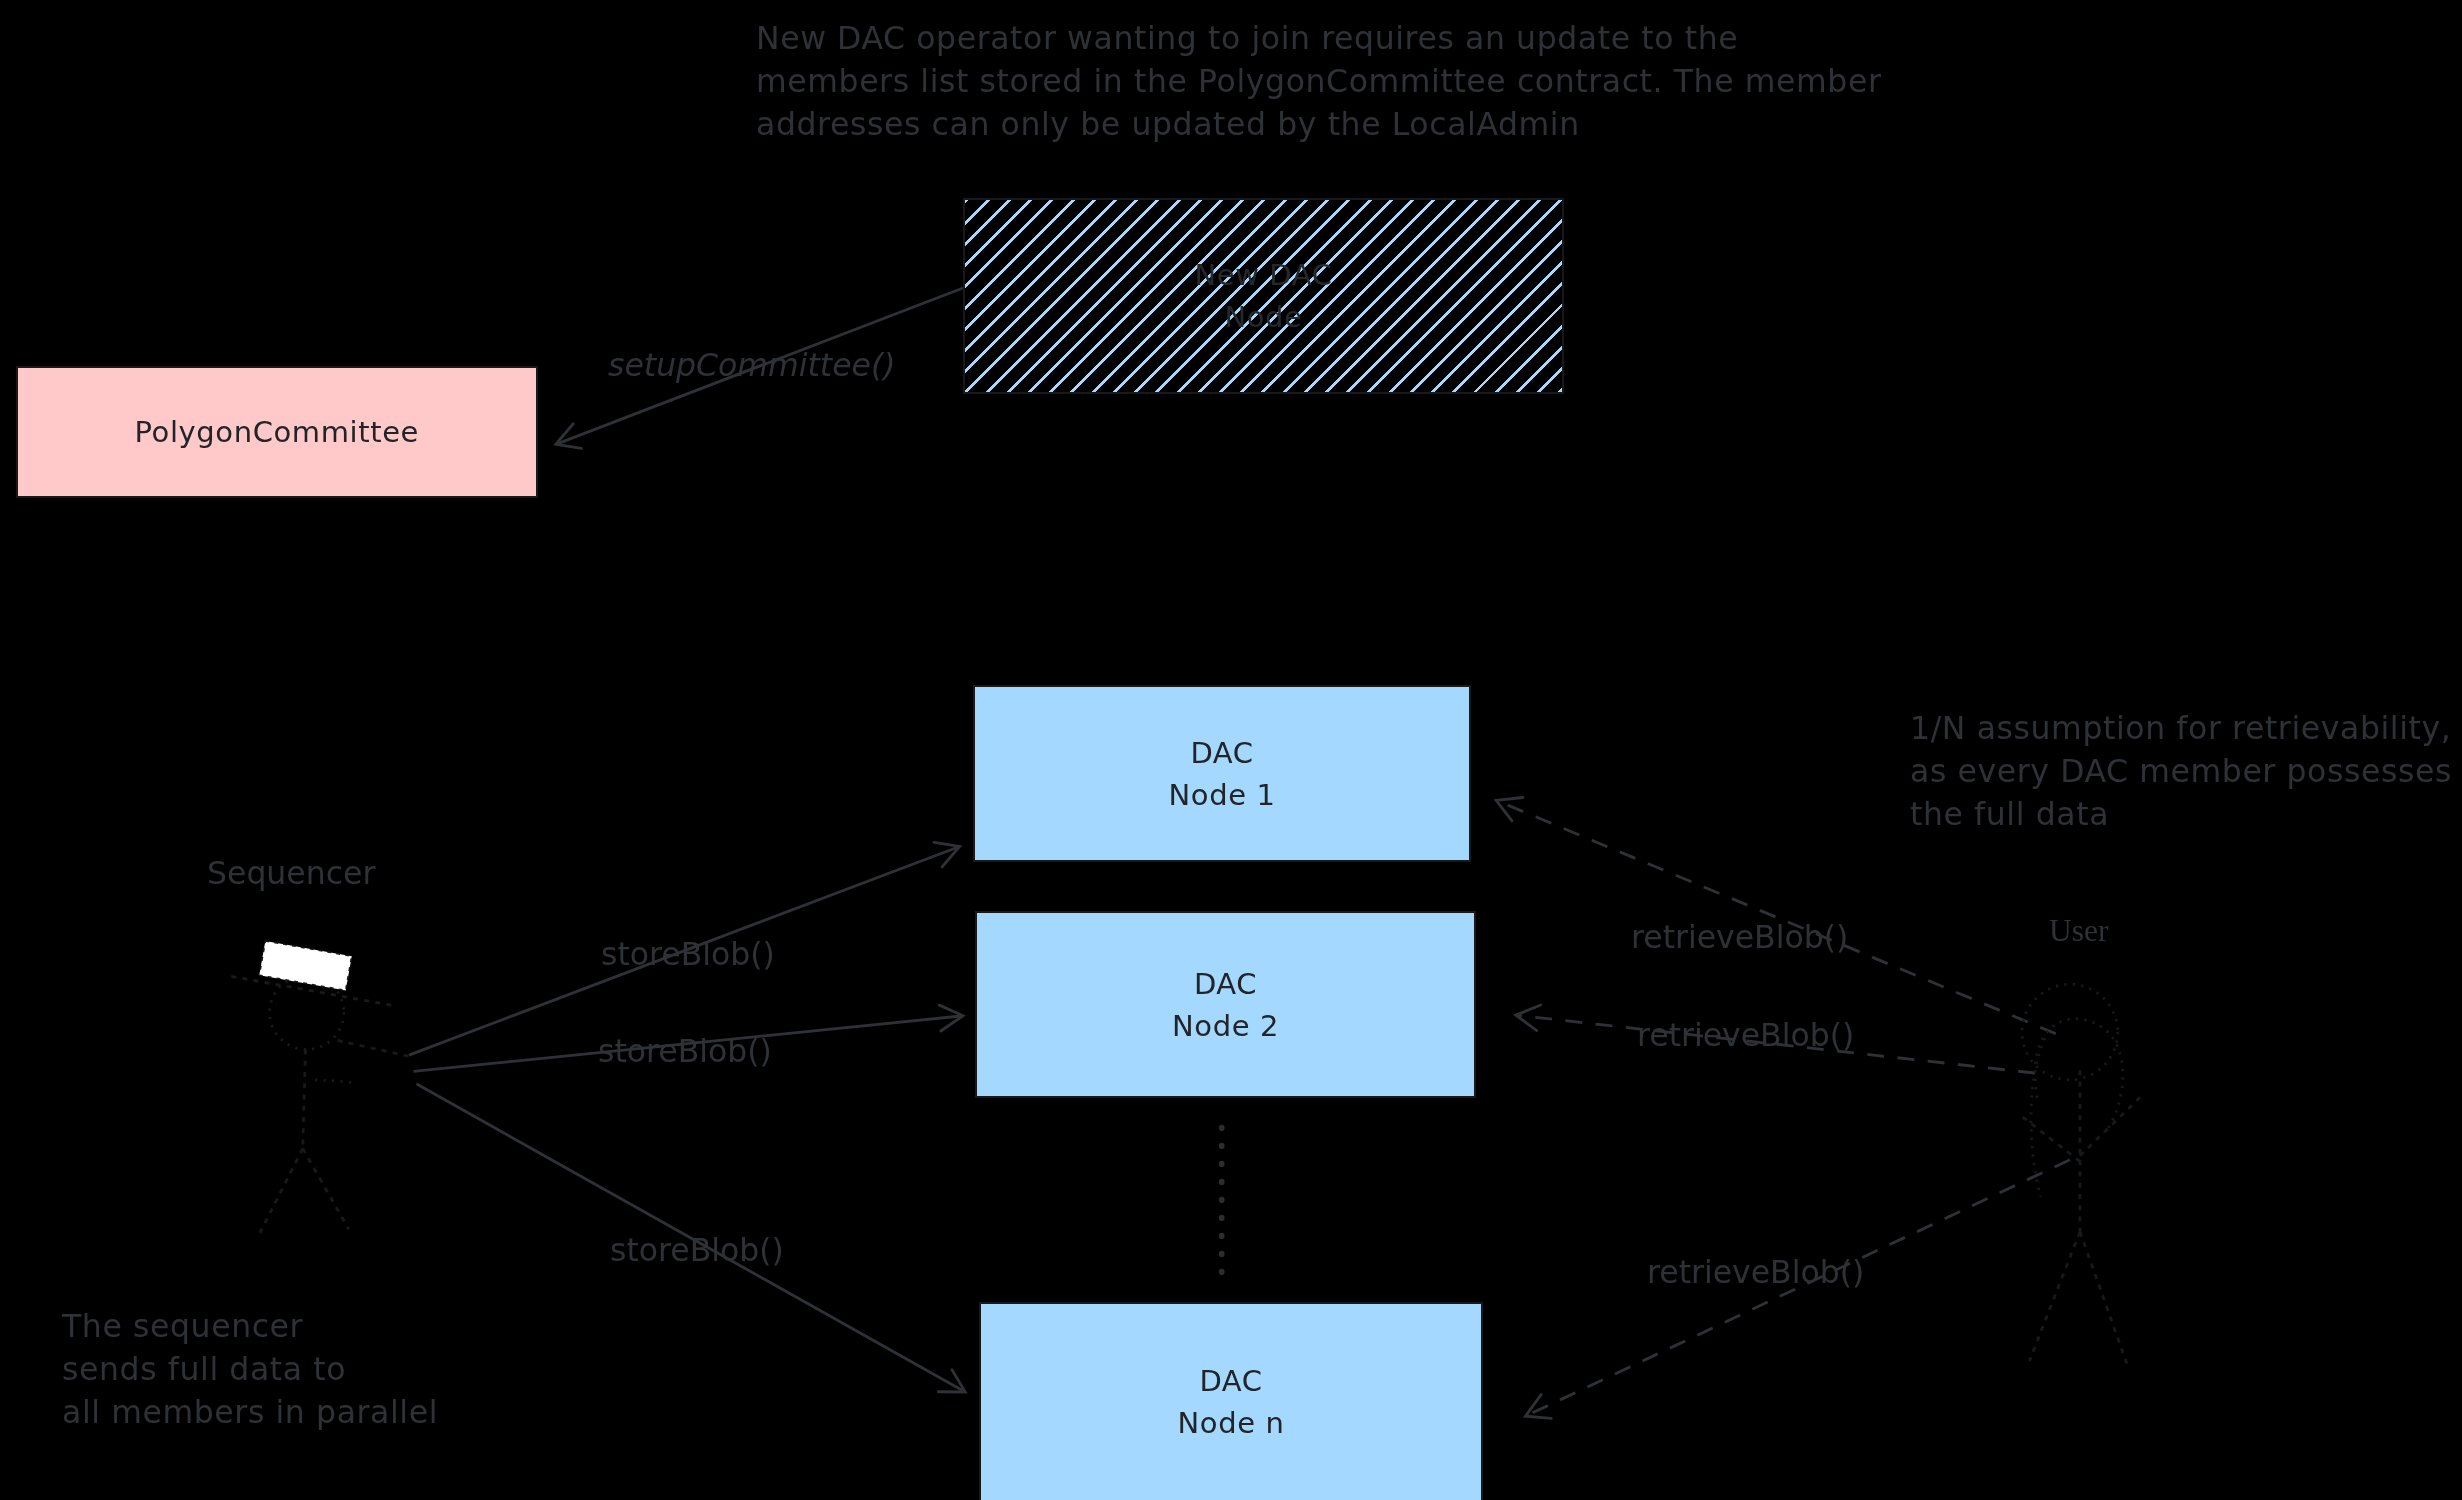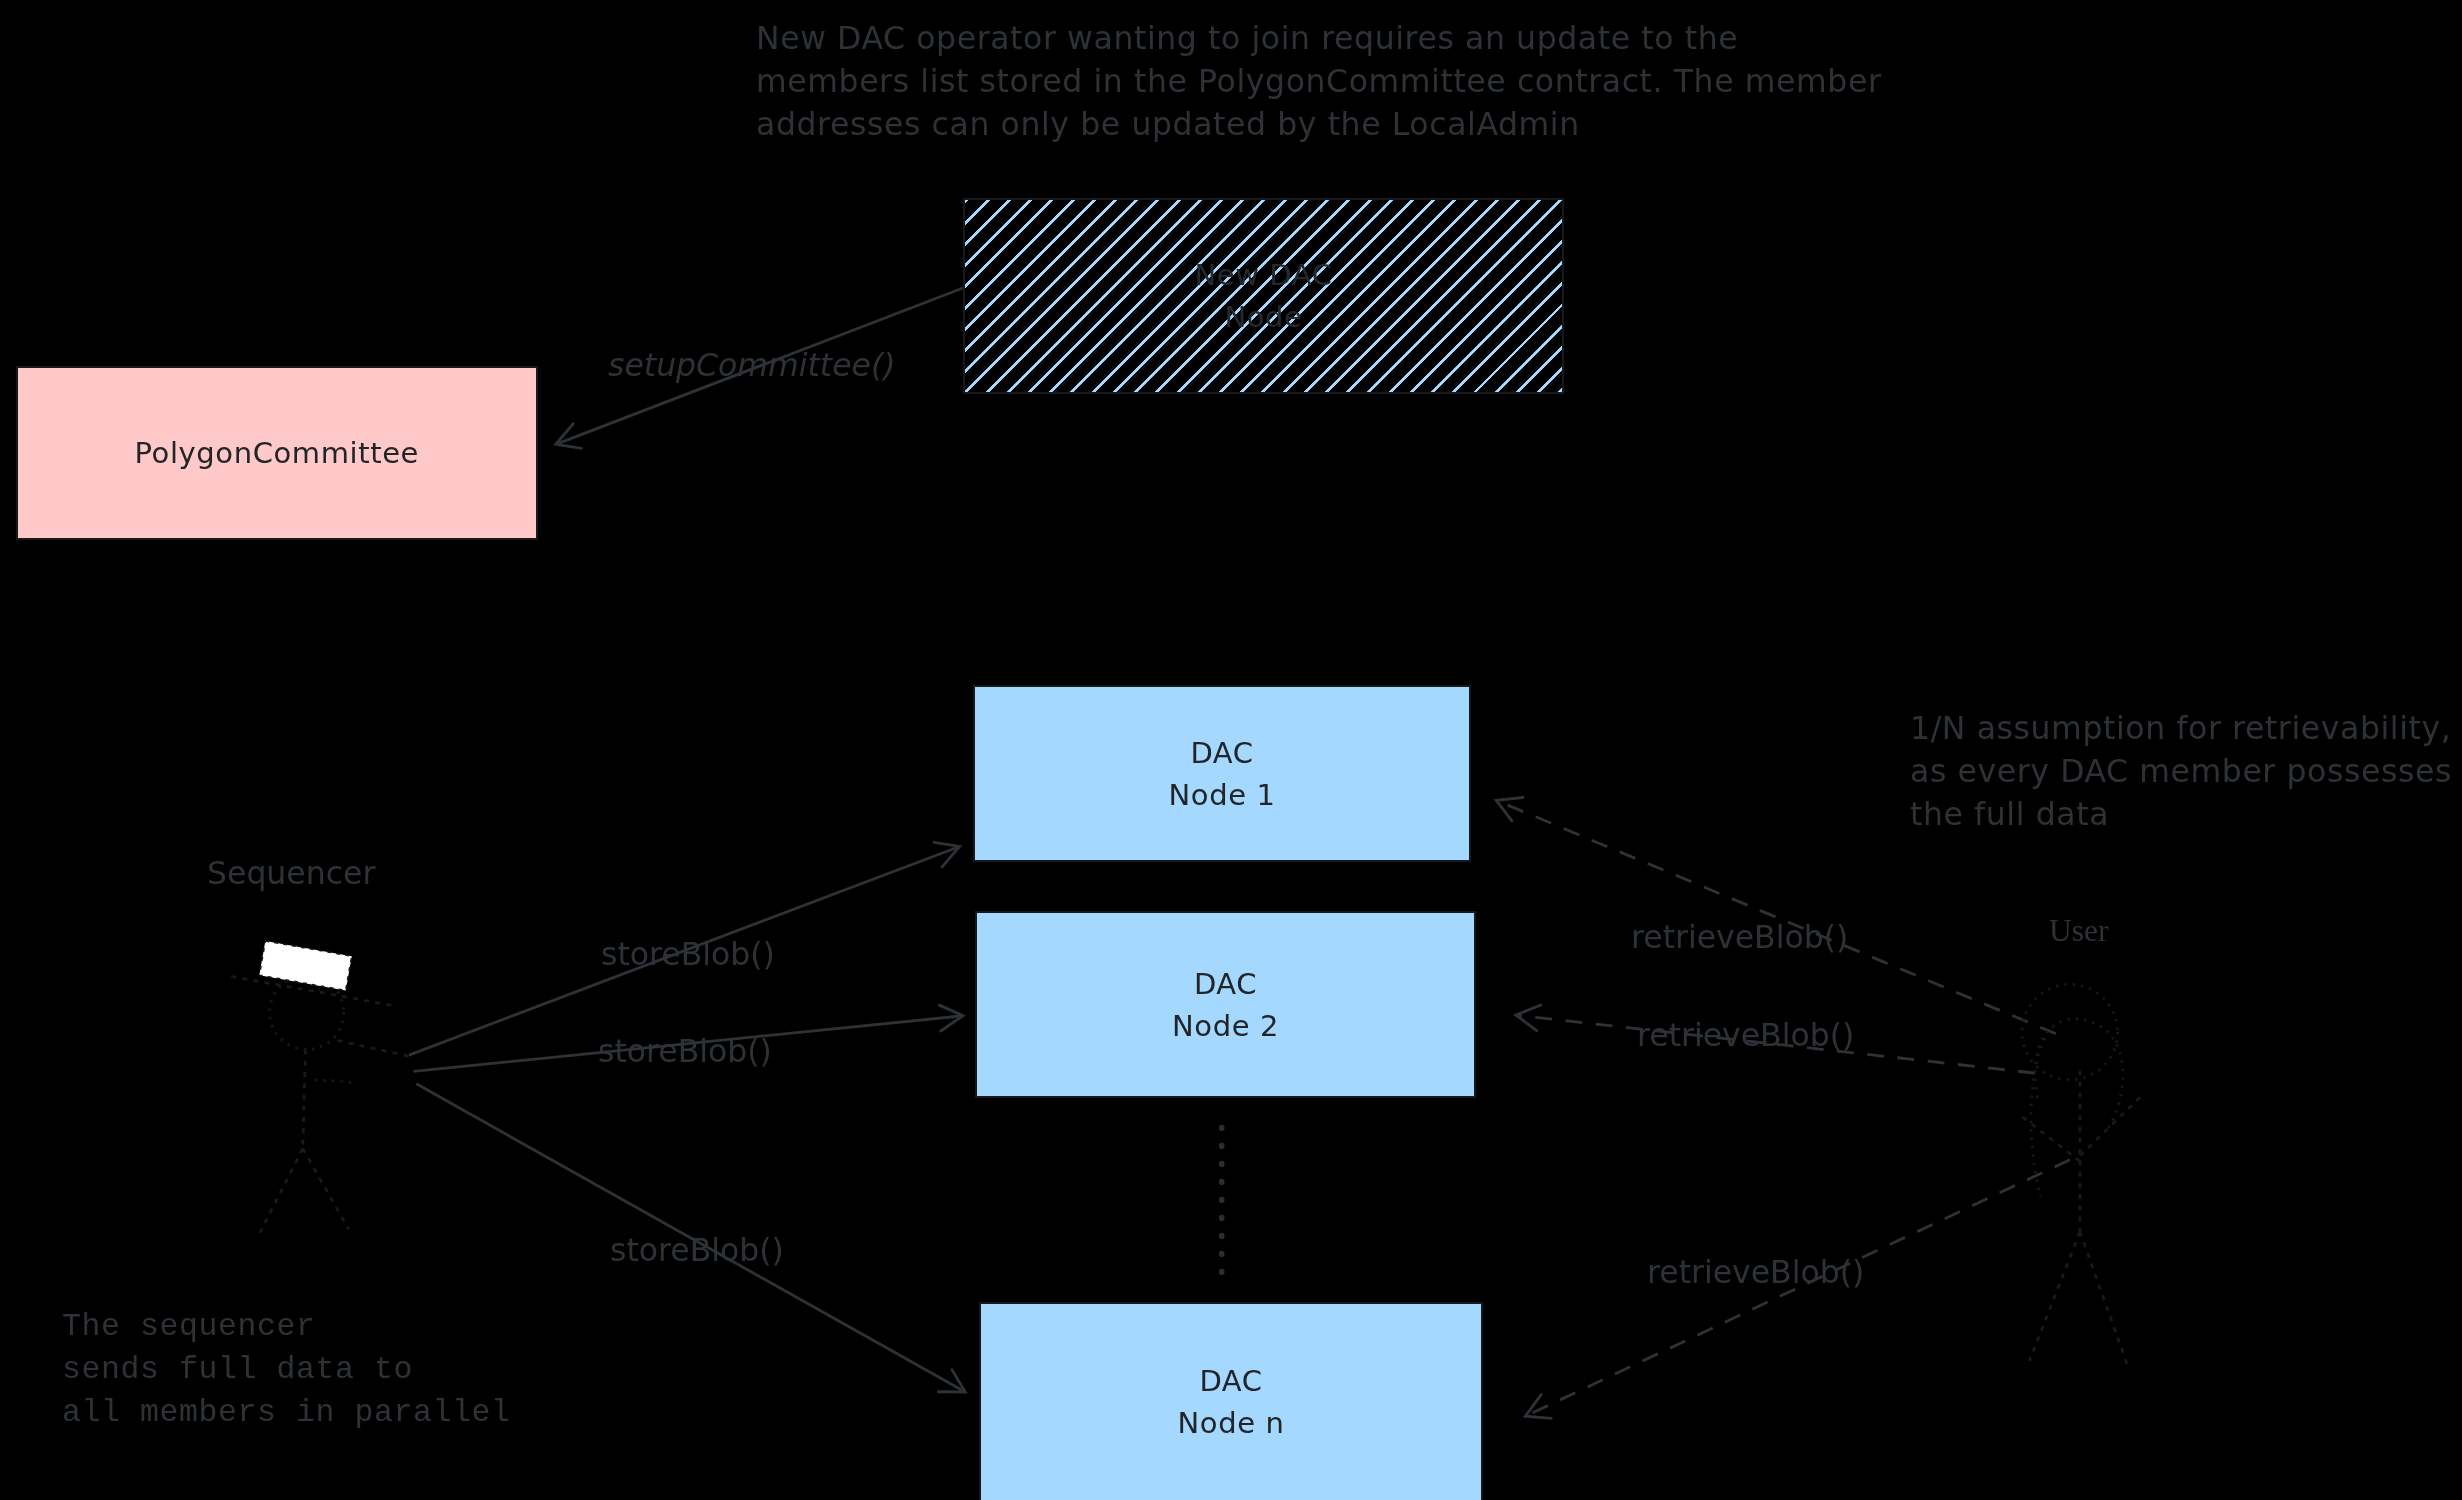--- a/index.html
+++ b/index.html
@@ -17,39 +17,39 @@
     box-sizing:border-box;
     display:flex;align-items:center;justify-content:center;
   }
   .box-label{
     color:#212528;
     font-size:29px;line-height:42px;
     letter-spacing:0.6px;
     text-align:center;
     white-space:pre-line;
   }
-  .box-pink{left:15.8px;top:366px;width:522px;height:174px;background:#ffc9c9;}
+  .box-pink{left:15.8px;top:366px;width:522px;height:132px;background:#ffc9c9;}
   .box-hatched{
     left:963px;top:198px;width:601px;height:196px;
     background:repeating-linear-gradient(135deg,#a5d8ff 0 2.8px,transparent 2.8px 15px);
   }
   .box-hatched .box-label{color:#26292c;}
   .box-node1{left:973px;top:685px;width:498px;height:177px;background:#a5d8ff;}
   .box-node2{left:975px;top:911px;width:501px;height:187px;background:#a5d8ff;}
   .box-noden{left:979px;top:1302px;width:504px;height:198px;background:#a5d8ff;border-bottom:none;}
   
   .note,.edge-label,.actor-label{
     position:absolute;
     color:#2e3236;
     white-space:pre-line;
   }
   .note{font-size:31.5px;line-height:43px;letter-spacing:0.6px;}
   .note-top{left:756px;top:17px;}
   .note-right{left:1910px;top:707px;}
-  .note-bl{left:62px;top:1305px;font-family:Liberation Mono, monospace;}
+  .note-bl{left:62px;top:1305px;}
   .edge-label,.actor-label{font-size:31.5px;line-height:42px;white-space:nowrap;}
   .lbl-setup{left:608px;top:344px;font-style:italic;}
   .lbl-sb1{left:601px;top:933px;}
   .lbl-sb2{left:598px;top:1030px;}
   .lbl-sb3{left:610px;top:1229px;}
   .lbl-rb1{left:1631px;top:916px;}
   .lbl-rb2{left:1637px;top:1014px;}
   .lbl-rb3{left:1647px;top:1251px;}
   .lbl-sequencer{left:207px;top:852px;}
   .lbl-user{left:2049px;top:910px;font-family:Liberation Serif, serif;}

